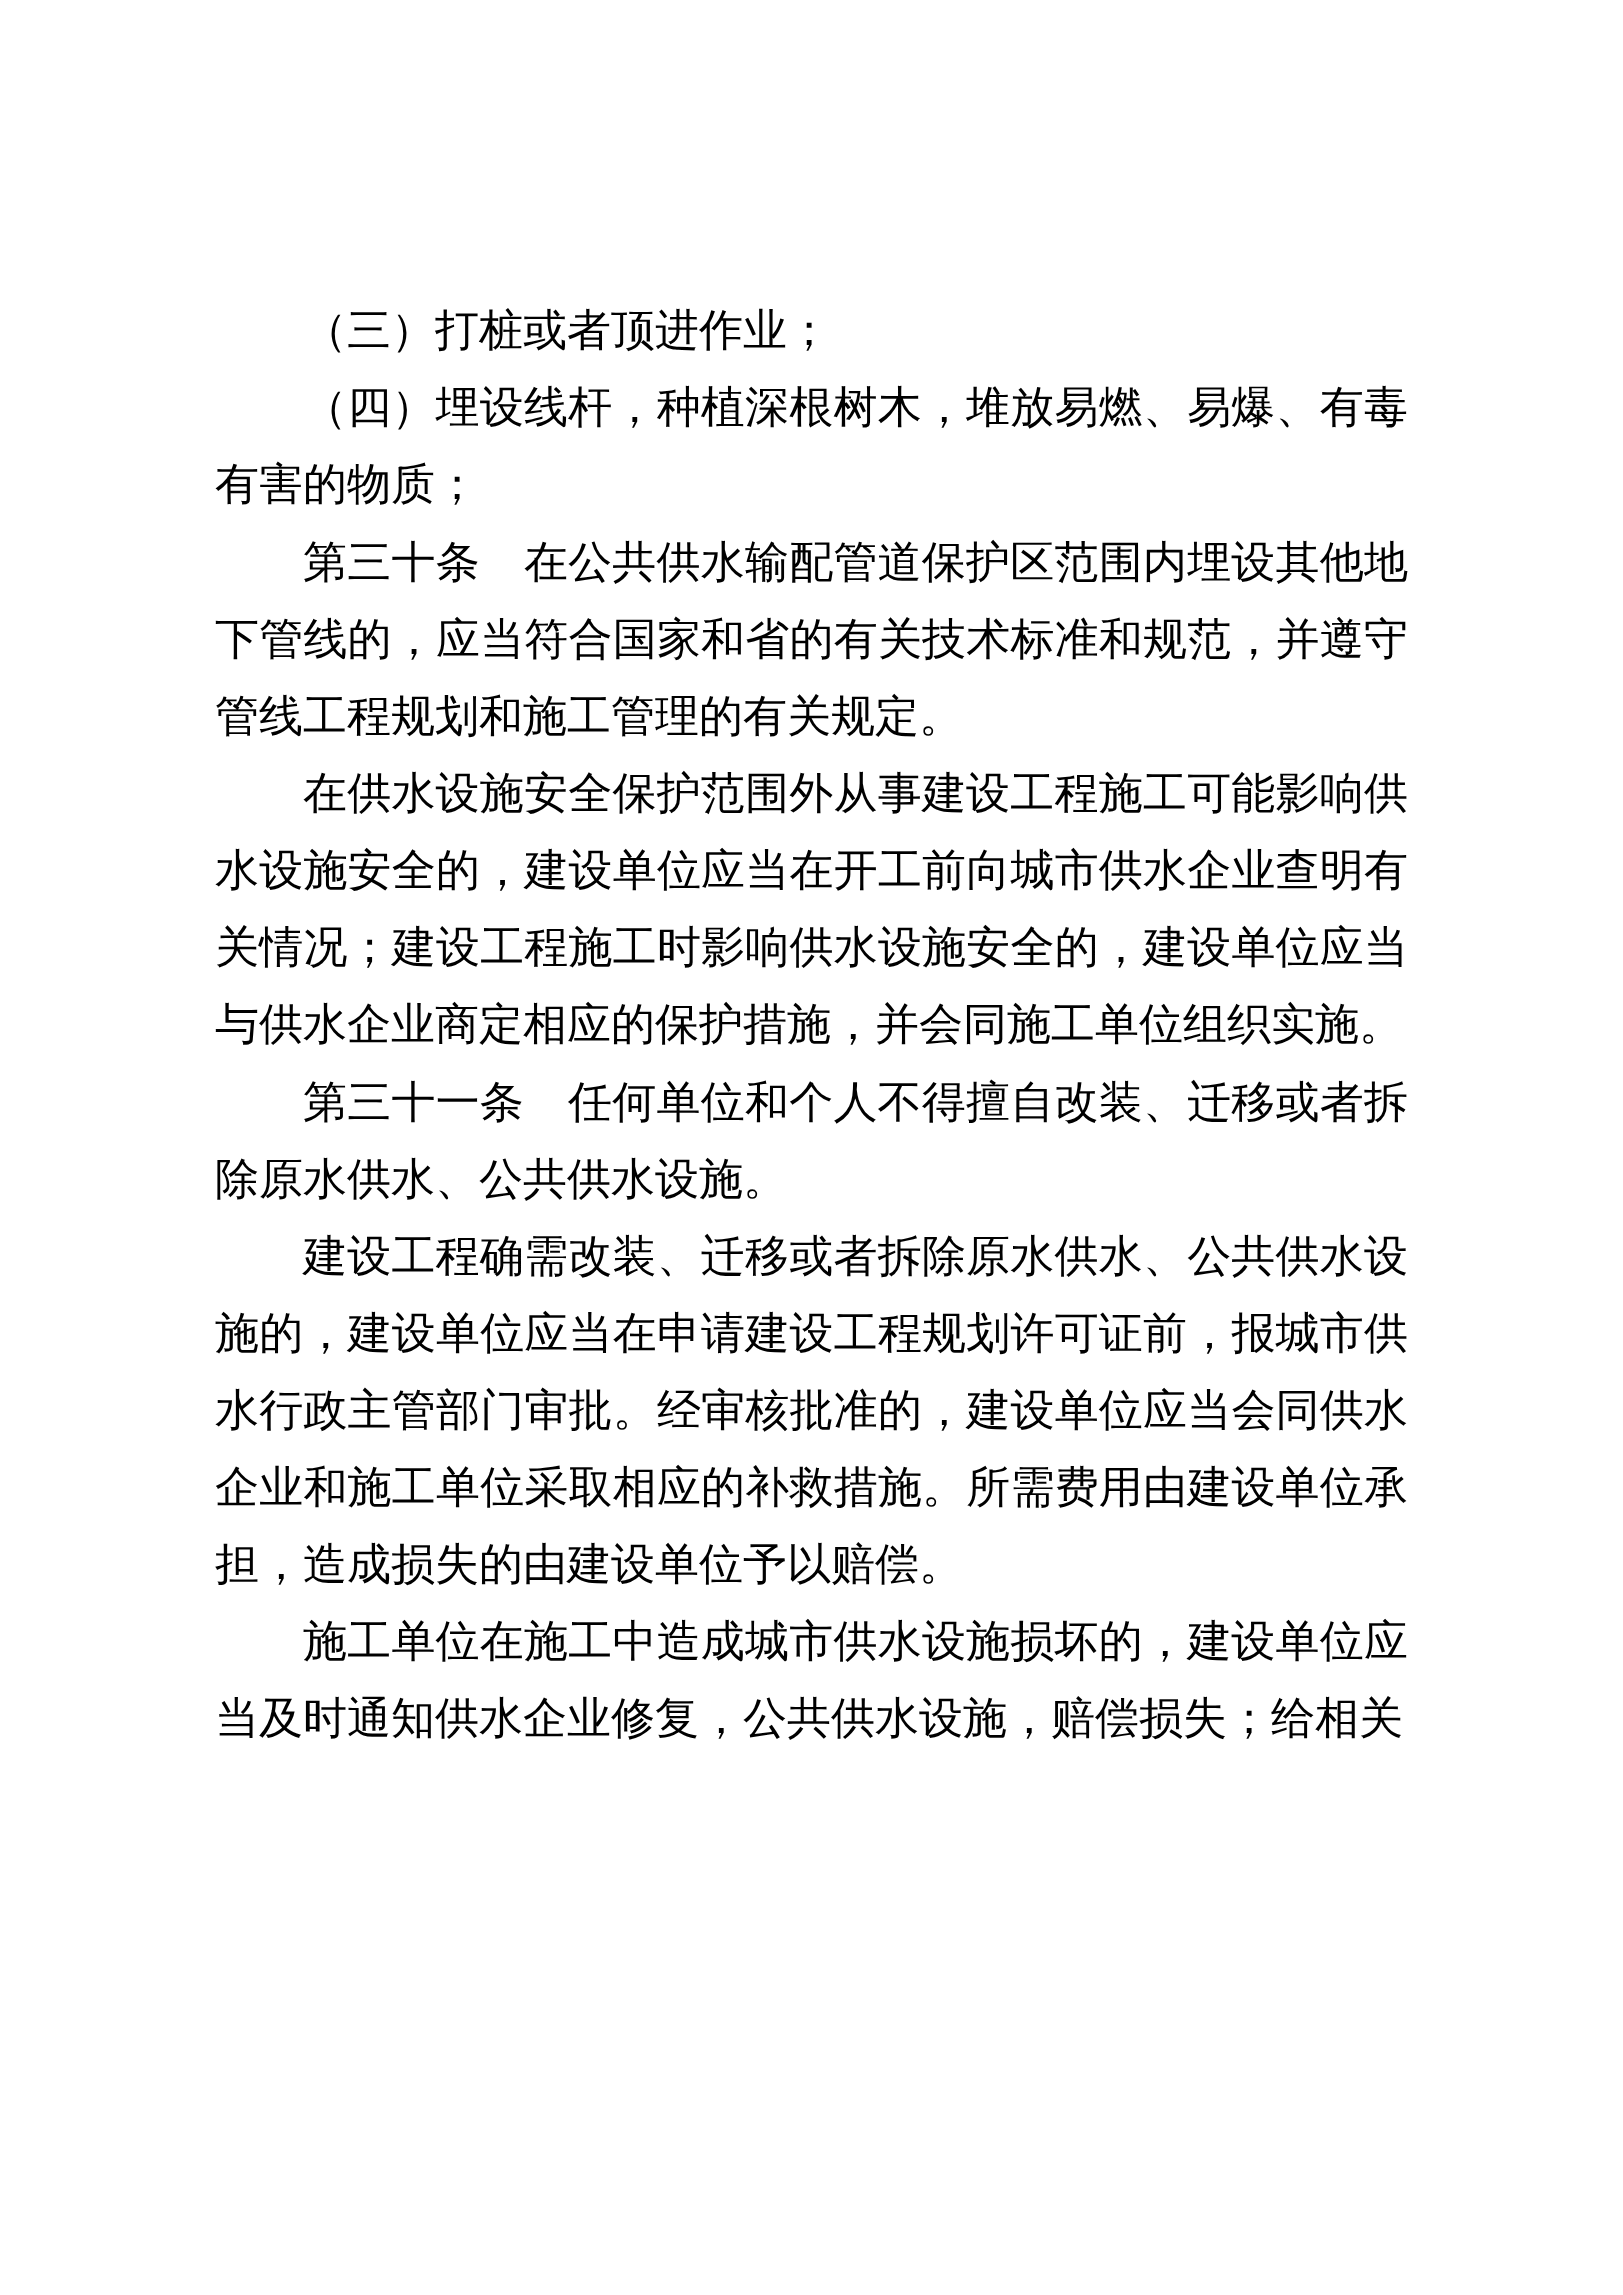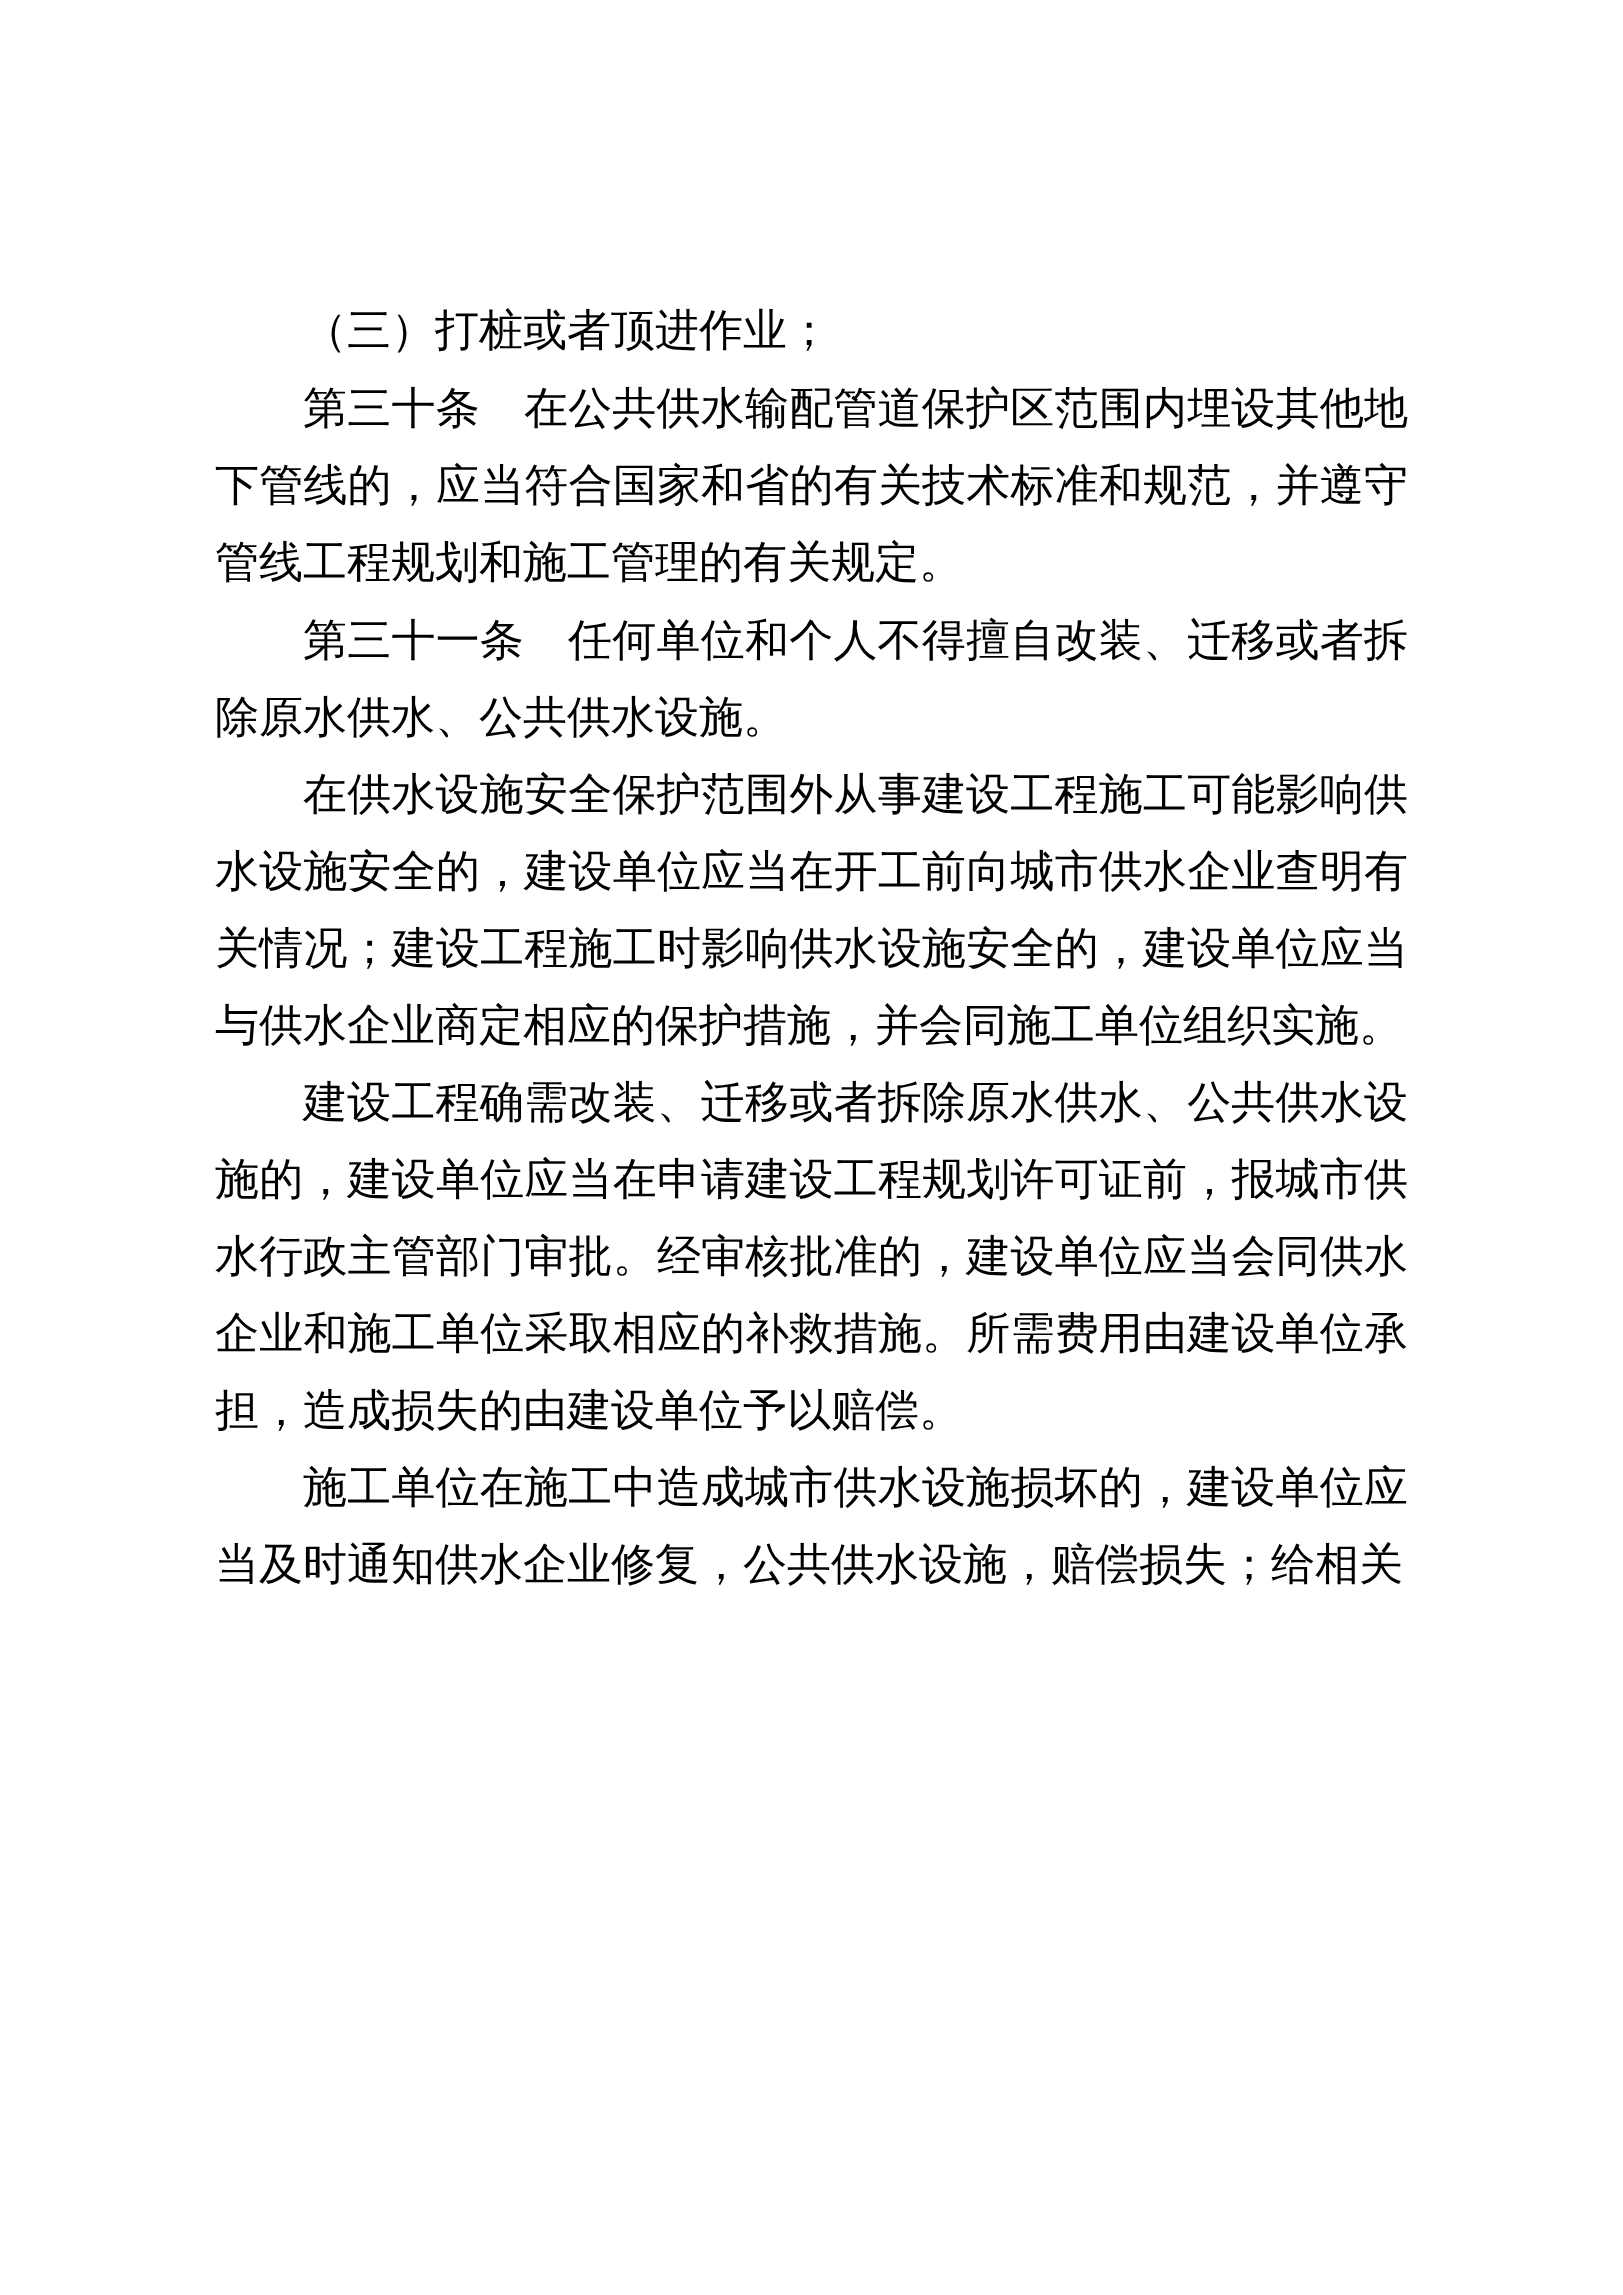--- a/index.html
+++ b/index.html
@@ -41,28 +41,29 @@
   }
 </style>
 </head>
 <body>
 
 <div class="page">
   <div class="text-block">
 
     <p class="para"><span>（三）打桩或者顶进作业；</span></p>
 
+    <p class="para"><span>（四）埋设线杆，种植深根树木，堆放易燃、易爆、有毒有害的物质；</span></p>
 
 
     <p class="para"><span class="article-head">第三十条</span><span>在公共供水输配管道保护区范围内埋设其他地下管线的，应当符合国家和省的有关技术标准和规范，并遵守管线工程规划和施工管理的有关规定。</span></p>
 
 
+    <p class="para"><span>在供水设施安全保护范围外从事建设工程施工可能影响供水设施安全的，建设单位应当在开工前向城市供水企业查明有关情况；建设工程施工时影响供水设施安全的，建设单位应当与供水企业商定相应的保护措施，并会同施工单位组织实施。</span></p>
+
     <p class="para"><span class="article-head">第三十一条</span><span>任何单位和个人不得擅自改装、迁移或者拆除原水供水、公共供水设施。</span></p>
-
-    <p class="para"><span>在供水设施安全保护范围外从事建设工程施工可能影响供水设施安全的，建设单位应当在开工前向城市供水企业查明有关情况；建设工程施工时影响供水设施安全的，建设单位应当与供水企业商定相应的保护措施，并会同施工单位组织实施。</span></p>
 
     <p class="para"><span>建设工程确需改装、迁移或者拆除原水供水、公共供水设施的，建设单位应当在申请建设工程规划许可证前，报城市供水行政主管部门审批。经审核批准的，建设单位应当会同供水企业和施工单位采取相应的补救措施。所需费用由建设单位承担，造成损失的由建设单位予以赔偿。</span></p>
 
     <p class="para"><span>施工单位在施工中造成城市供水设施损坏的，建设单位应当及时通知供水企业修复，公共供水设施，赔偿损失；给相关</span></p>
 
   </div>
 </div>
 
 
 </body></html>

